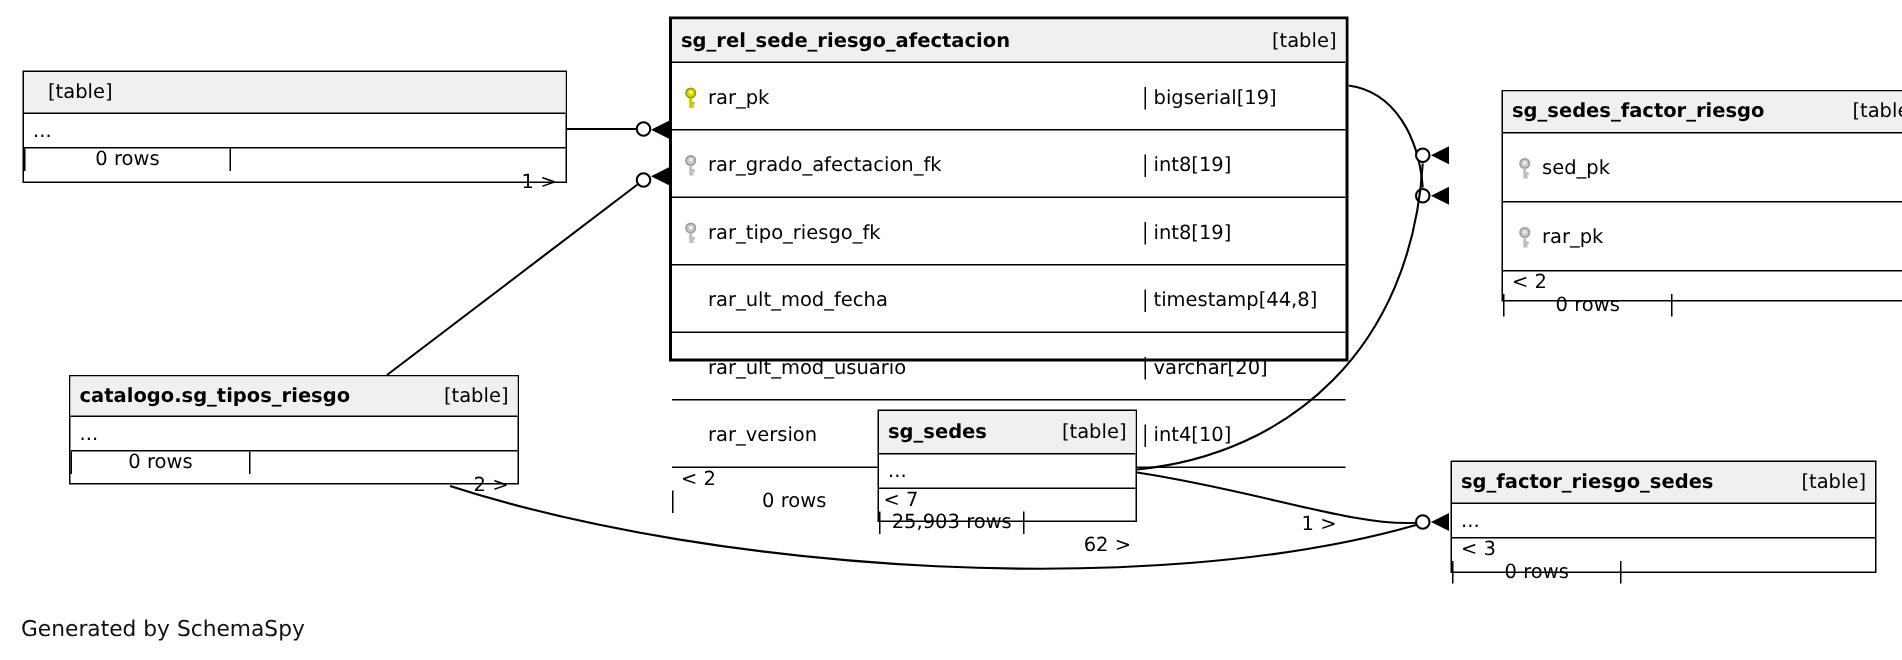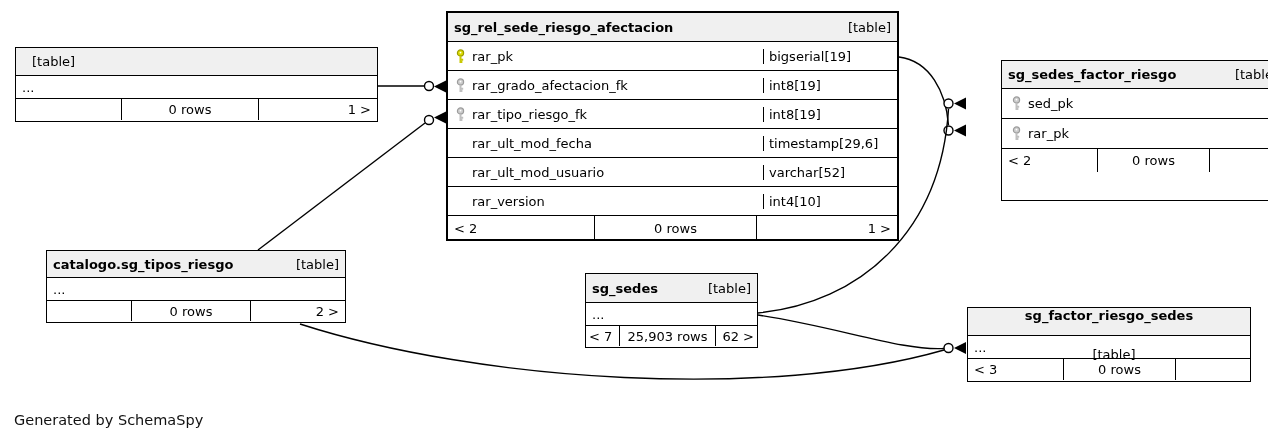--- a/index.html
+++ b/index.html
@@ -8,28 +8,28 @@
   #canvas { position:absolute; left:0; top:0; width:1268px; height:440px; }
 
   .db-table { position:absolute; background:#fff; border:1px solid #000; box-sizing:border-box; font-size:13px; }
   .db-table.thick { border-width:2.5px; }
 
   .tbl-header { display:flex; justify-content:space-between; align-items:center;
                 background:#f0f0f0; border-bottom:1px solid #000; padding:0 6px;gap:24px; }
   .tbl-title { font-weight:bold; white-space:nowrap; }
   .tbl-tag { white-space:nowrap; padding-left:10px; }
 
-  .tbl-row { display:flex; align-items:center; border-bottom:1px solid #000; }
+  .tbl-row { display:flex; align-items:flex-start; border-bottom:1px solid #000;margin-top:16px; }
   .row-name { flex:1; display:flex; align-items:center; gap:7px; padding-left:8px; min-width:0; }
   .row-name.pad-noicon { padding-left:24px; }
   .row-name.wide-gap { padding-left:10px; }
   .row-type { width:134px; border-left:1px solid #000; display:flex; align-items:center; padding-left:5px; box-sizing:border-box; }
   .dots-row { display:flex; align-items:center; padding-left:6px; border-bottom:1px solid #000; }
 
-  .tbl-footer { display:flex; align-items:stretch; }
+  .tbl-footer { display:flex; align-items:stretch;flex-direction:column; }
   .f-cell { box-sizing:border-box; display:flex; align-items:center; padding:0 6px; }
   .f-center { justify-content:center; border-left:1px solid #000; border-right:1px solid #000; }
   .f-right { justify-content:flex-end; }
 
   .key-icon { display:inline-flex; width:9px; flex:0 0 9px; }
   .key-icon.pk .head { fill:#dcdc00; stroke:#9c9c00; }
   .key-icon.pk .stem { stroke:#c8c800; }
   .key-icon.fk .head { fill:#cccccc; stroke:#9c9c9c; }
   .key-icon.fk .stem { stroke:#bfbfbf; }
 
@@ -123,27 +123,27 @@
             </svg>
         </span>
         <span>rar_tipo_riesgo_fk</span>
       </div>
       <div class="row-type">int8[19]</div>
     </div>
     <div class="tbl-row" style="height:28px;gap:32px;">
       <div class="row-name pad-noicon">
         <span>rar_ult_mod_fecha</span>
       </div>
-      <div class="row-type">timestamp[29,6]</div>
+      <div class="row-type">timestamp[44,8]</div>
     </div>
     <div class="tbl-row" style="height:28px;">
       <div class="row-name pad-noicon">
         <span>rar_ult_mod_usuario</span>
       </div>
-      <div class="row-type">varchar[52]</div>
+      <div class="row-type">varchar[20]</div>
     </div>
     <div class="tbl-row" style="height:28px;">
       <div class="row-name pad-noicon">
         <span>rar_version</span>
       </div>
       <div class="row-type">int4[10]</div>
     </div>
     <div class="tbl-footer" style="height:24px;">
       <div class="f-cell" style="width:146px;">&lt; 2</div>
       <div class="f-cell f-center" style="width:163px;">0 rows</div>
@@ -219,21 +219,21 @@
       </div>
     </div>
     <div class="tbl-footer" style="height:23px;">
       <div class="f-cell" style="width:95px;">&lt; 2</div>
       <div class="f-cell f-center" style="width:113px;">0 rows</div>
       <div class="f-cell f-right" style="flex:1;"></div>
     </div>
   </div>
 
   <div class="db-table" style="left:967px; top:307px; width:284px; height:75px;">
-    <div class="tbl-header" style="height:27px;flex-direction:column;">
+    <div class="tbl-header" style="height:27px;">
       <span class="tbl-title">sg_factor_riesgo_sedes</span>
       <span class="tbl-tag">[table]</span>
     </div>
     <div class="dots-row" style="height:22px;">...</div>
     <div class="tbl-footer" style="height:21px;">
       <div class="f-cell" style="width:95px;">&lt; 3</div>
       <div class="f-cell f-center" style="width:113px;">0 rows</div>
       <div class="f-cell f-right" style="flex:1;"></div>
     </div>
   </div>

